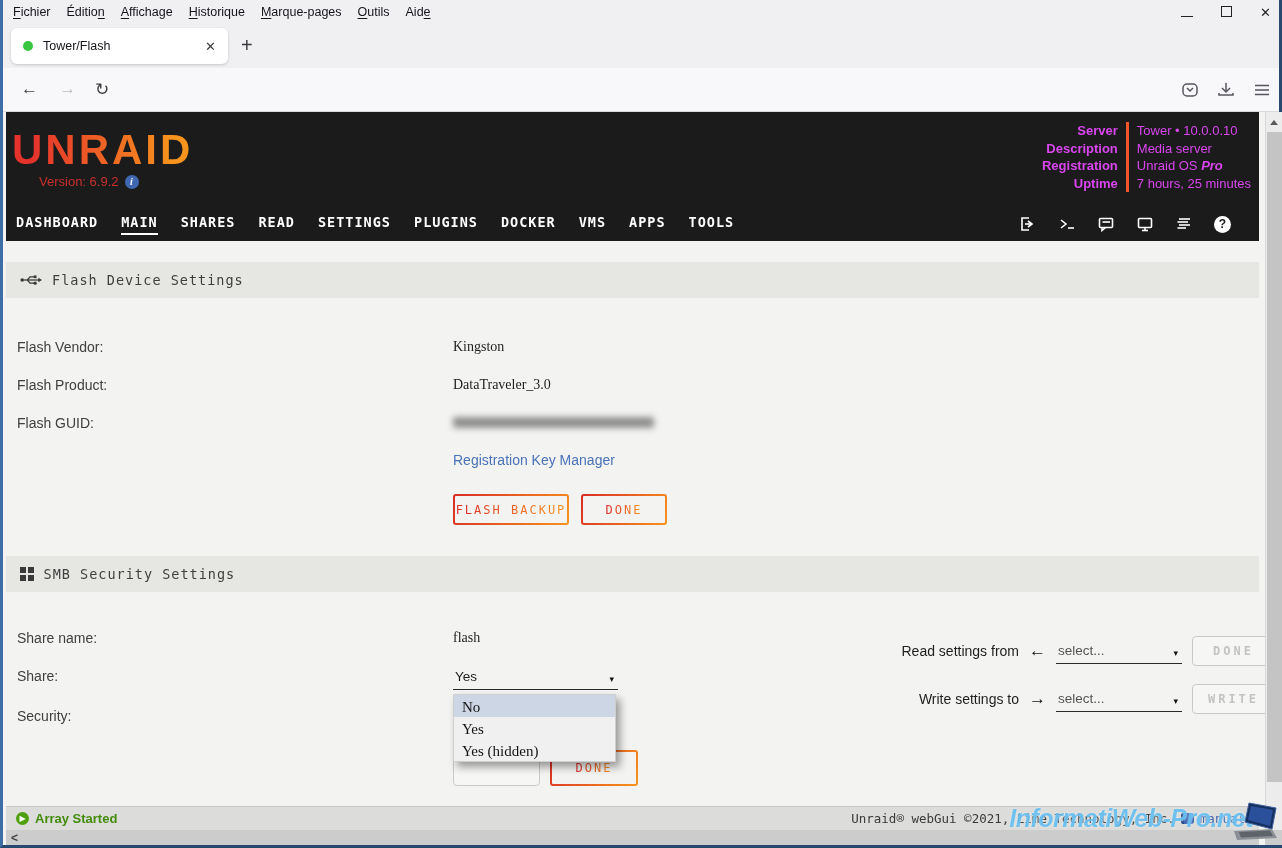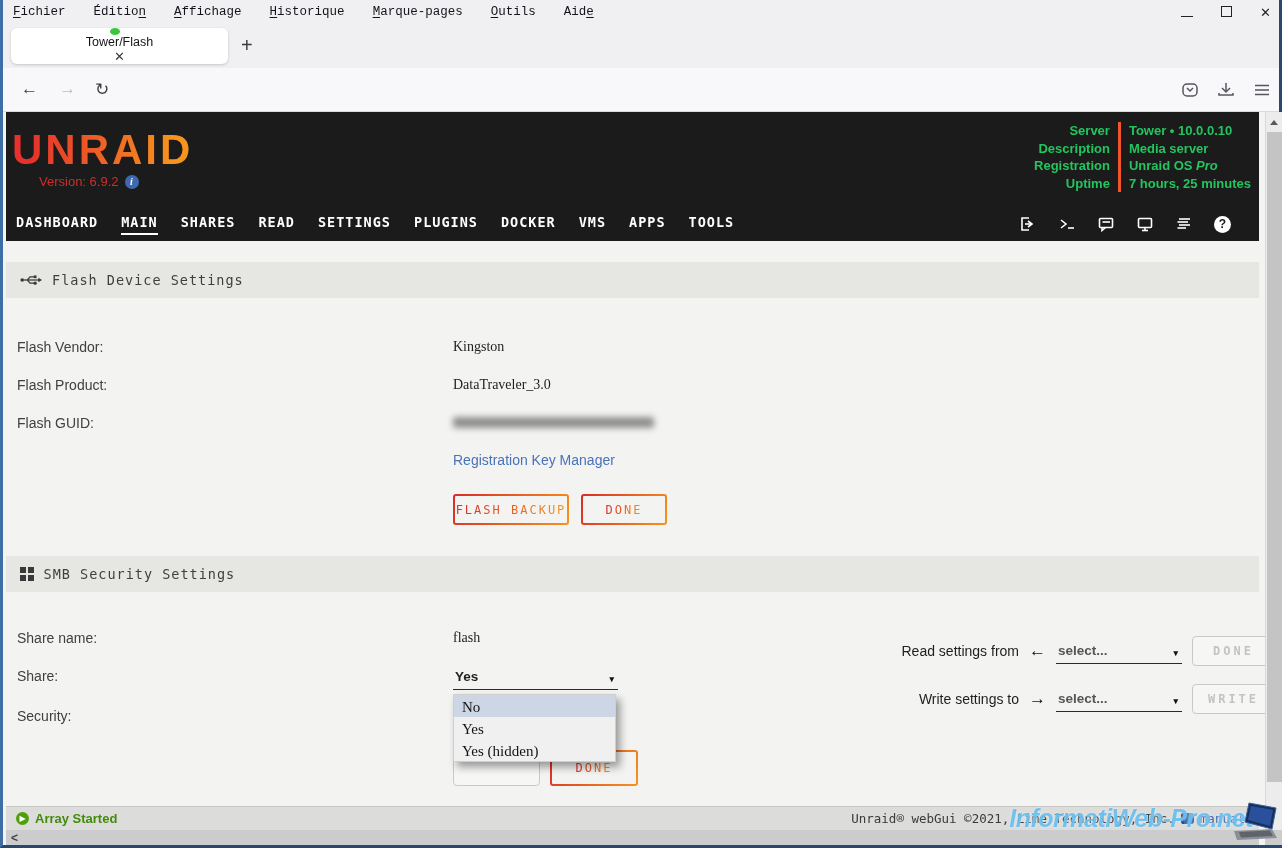--- a/index.html
+++ b/index.html
@@ -13,21 +13,21 @@
              padding-left:10px; gap:20px; font-size:12.5px; color:#15141a; }
   .menu-item { cursor:default; }
   .menu-item u { text-decoration:underline; text-underline-offset:2px; }
   .win-controls { right:8px; top:0; height:24px; display:flex; align-items:center; gap:28px; }
   .wc-min { width:12px; height:1.4px; background:#222; display:inline-block; }
   .wc-max { width:11px; height:11px; border:1.3px solid #222; display:inline-block; }
   .wc-close { font-size:13px; color:#222; line-height:1; }
 
   .tabbar { left:0; top:24px; right:0; height:44px; background:#f0f0f3; }
   .tab { left:8px; top:4px; width:217px; height:36px; background:#fff; border-radius:6px;
-         box-shadow:0 1px 3px rgba(0,0,0,.18); display:flex; align-items:center; padding:0 12px;flex-direction:column; }
+         box-shadow:0 1px 3px rgba(0,0,0,.18); display:flex; align-items:center; padding:0 12px; }
   .tab-dot { width:10px; height:10px; border-radius:50%; background:#3bc63f; margin-right:10px; }
   .tab-title { font-size:12.5px; color:#15141a; flex:1; }
   .tab-close { font-size:13px; color:#3a3a3e; }
   .newtab { left:238px; top:10px; font-size:20px; color:#3a3a3e; font-weight:300; }
 
   .toolbar { left:0; top:68px; right:0; height:44px; background:#f8f8fa; border-bottom:1px solid #dadade; }
   .nav-glyph { font-size:17px; color:#3e3e42; top:11px; }
   .urlbar { left:222px; top:7px; width:840px; height:30px; background:#efeff2; border-radius:5px;
             display:flex; align-items:center; padding:0 10px; }
   .url-text { font-size:13.5px; margin-left:8px; }
@@ -39,24 +39,24 @@
   
   .u-header { left:3px; top:112px; right:20px; height:95px; background:#1c1b1b; }
   .u-logo { left:6px; top:14px; font-size:42px; font-weight:800; letter-spacing:3px;
             font-family:"Liberation Sans",sans-serif;
             background:linear-gradient(90deg,#e5322c 10%,#f7941d 90%);
             -webkit-background-clip:text; background-clip:text; color:transparent; }
   .u-version { left:33px; top:62px; font-size:13px; color:#c9302c; display:flex; align-items:center; gap:6px; }
   .info-icon { width:14px; height:14px; border-radius:50%; background:#3f68b0; color:#fff;
                font-family:"Liberation Serif",serif; font-style:italic; font-weight:bold; font-size:10px;
                display:inline-flex; align-items:center; justify-content:center; }
-  .info-block { right:8px; top:10px; font-size:13px; color:#22c55e; }
+  .info-block { right:8px; top:10px; font-size:13px; color:#d946ef; }
   .info-row { display:flex; line-height:17.5px; }
   .info-row .l { width:100px; text-align:right; font-weight:600; }
-  .info-row .v { border-left:3px solid #f1552c; margin-left:8px; padding-left:8px; font-weight:700; }
+  .info-row .v { border-left:3px solid #f1552c; margin-left:8px; padding-left:8px; font-weight:400; }
   .info-row .v b { font-style:italic; }
 
   
   .u-nav { left:3px; top:207px; right:20px; height:34px; background:#1c1b1b; display:flex; align-items:center; }
   .u-nav-items { display:flex; gap:23px; padding-left:10px; }
   .nav-item { font-family:"DejaVu Sans Mono",monospace; font-weight:bold; font-size:13.5px;
               letter-spacing:1px; color:#fff; padding-bottom:3px; }
   .nav-item.active { border-bottom:2px solid #fff; }
   .u-nav-icons { margin-left:auto; display:flex; gap:21px; align-items:center; padding-right:28px; }
   .u-nav-icons svg { display:block; }
@@ -81,21 +81,21 @@
                 display:flex; align-items:center; justify-content:center; }
   .btn-orange span { font-family:"DejaVu Sans Mono",monospace; font-weight:normal; font-size:12px; letter-spacing:2px;
                 background:linear-gradient(90deg,#d92b27,#f7941d);
                 -webkit-background-clip:text; background-clip:text; color:transparent; }
   .btn-gray { height:30px; border:1px solid #c9c9c7; border-radius:4px; background:#f6f6f4;
               display:flex; align-items:center; justify-content:center;
               font-family:"DejaVu Sans Mono",monospace; font-weight:bold; font-size:12px;
               letter-spacing:3px; color:#c3c3c1; }
 
   .select { border-bottom:1px solid #2a2a2a; height:26px; display:flex; align-items:flex-end;
-            justify-content:space-between; padding:0 4px 5px 2px; font-size:13.5px; color:#1e1e1e;font-weight:bold; }
+            justify-content:space-between; padding:0 4px 5px 2px; font-size:13.5px; color:#1e1e1e; }
   .select .caret { font-size:9px; color:#111; }
   .select .ph { color:#555; }
 
   .transfer-row { display:flex; align-items:center; gap:10px; }
   .transfer-row .t-label { width:138px; text-align:right; font-size:14px; color:#1e1e1e; }
   .t-arrow { font-size:17px; font-weight:bold; color:#111; }
   .transfer-row .select { width:126px; }
 
   
   .popup { left:450px; top:694px; width:163px; background:#f0f0f0; border:1px solid #cfcfcf;
@@ -136,21 +136,21 @@
 
   svg.sicon { stroke:#fff; fill:none; stroke-width:1.6; }
   svg.gicon { stroke:#55555e; fill:none; stroke-width:1.5; }
 </style>
 </head>
 <body>
 
 <div class="screen">
 
   <div class="abs menubar">
-    <span id="menu-items" style="display:flex;gap:28px;font-family:Liberation Mono, monospace;">
+    <span id="menu-items" style="display:flex;gap:16px;">
         <span class="menu-item"><u>F</u>ichier</span>
         <span class="menu-item">Éditio<u>n</u></span>
         <span class="menu-item"><u>A</u>ffichage</span>
         <span class="menu-item"><u>H</u>istorique</span>
         <span class="menu-item"><u>M</u>arque-pages</span>
         <span class="menu-item"><u>O</u>utils</span>
         <span class="menu-item">Aid<u>e</u></span>
       </span>
   </div>
   <div class="abs win-controls">

